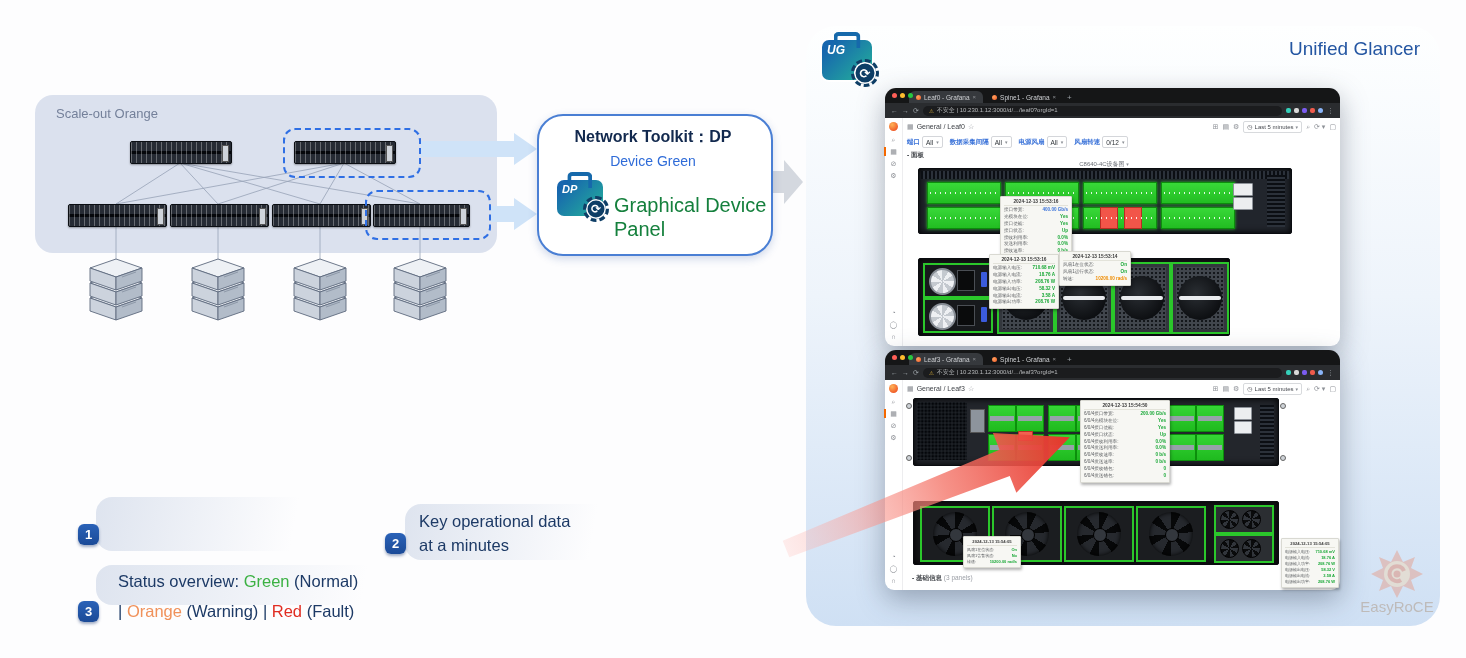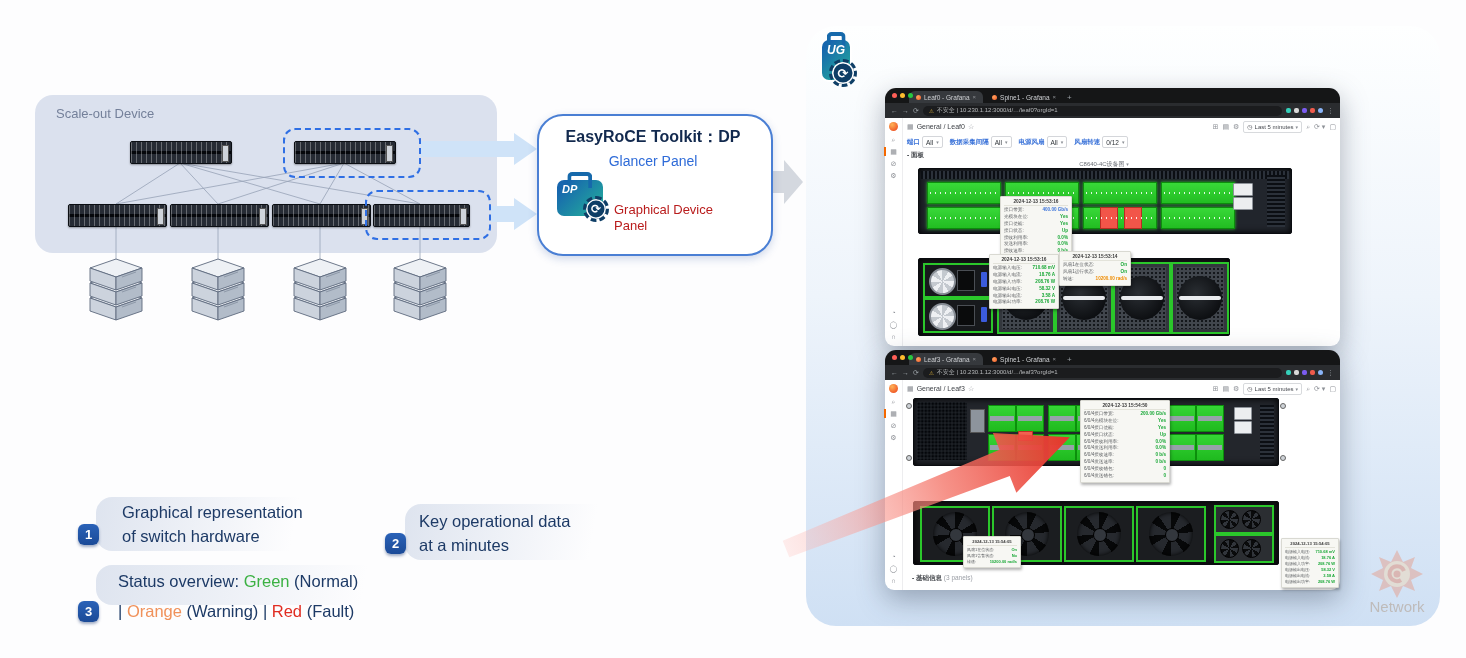--- a/index.html
+++ b/index.html
@@ -16,34 +16,34 @@
       border:1px solid #0b0e13;box-shadow:0 1px 2px rgba(0,0,0,.35);}
   .switch:after{content:"";position:absolute;right:2px;top:3px;width:5px;height:15px;background:#cfd4db;border:1px solid #555;}
   .dashed-sel{position:absolute;border:2px dashed #2f6fe4;border-radius:12px;background:transparent;}
   .server{position:absolute;width:64px;height:66px;}
 
   
   #toolkit-box{left:537px;top:114px;width:232px;height:138px;background:#fff;border:2px solid #4a7fd4;
       border-radius:26px;box-shadow:0 3px 8px rgba(40,80,160,.22);}
   #toolkit-title{left:537px;top:127px;width:232px;text-align:center;font-size:16px;color:#12294e;font-weight:bold;}
   #toolkit-subtitle{left:537px;top:153px;width:232px;text-align:center;font-size:14px;color:#2e6bd8;}
-  #toolkit-caption{left:614px;top:202px;font-size:13px;color:#b91c1c;line-height:1.2;}
+  #toolkit-caption{left:614px;top:193px;font-size:20px;color:#15803d;line-height:1.2;}
 
   
   .case{position:absolute;background:linear-gradient(135deg,#1766ae 15%,#23ab9c 90%);border-radius:7px;box-shadow:0 0 0 2px #fff;}
   .case:before{content:"";position:absolute;top:-8px;left:50%;transform:translateX(-50%);
       width:38%;height:12px;border:4px solid #1669ab;border-bottom:none;border-radius:5px 5px 0 0;}
   .case-label{position:absolute;left:5px;top:3px;color:#fff;font-style:italic;font-weight:bold;}
   .gear{position:absolute;border-radius:50%;background:#0e3e66;background-clip:padding-box;
       border:3px dashed #0e3e66;display:flex;align-items:center;justify-content:center;
       color:#fff;font-weight:bold;box-shadow:0 0 0 1.5px #fff inset;}
   #dp-icon{left:557px;top:180px;width:46px;height:36px;}
   #dp-icon .case-label{font-size:11px;}
   #dp-icon .gear{right:-6px;bottom:-6px;width:20px;height:20px;font-size:12px;}
-  #ug-icon{left:822px;top:40px;width:28px;height:40px;}
+  #ug-icon{left:822px;top:40px;width:50px;height:40px;}
   #ug-icon .case-label{font-size:12px;}
   #ug-icon .gear{right:-7px;bottom:-7px;width:22px;height:22px;font-size:13px;}
 
   
   .callout{position:absolute;}
   .pill{position:absolute;border-radius:16px;background:linear-gradient(100deg,#dee4ef 0%,rgba(247,249,252,0) 75%);}
   .num{position:absolute;width:21px;height:21px;border-radius:6px;background:linear-gradient(#2a62b8,#1b4a97);
       color:#fff;font-size:13px;font-weight:bold;display:flex;align-items:center;justify-content:center;
       box-shadow:0 2px 3px rgba(20,50,110,.4);}
   .ctext{position:absolute;font-size:16.5px;color:#1d3a66;line-height:1.45;}
@@ -140,21 +140,21 @@
 
   #wm-text{left:1352px;top:598px;width:90px;text-align:center;font-size:15px;color:#b5a79b;opacity:.65;}
   svg{display:block;}
 </style>
 </head>
 <body>
 
 <div class="stage">
 
   <div class="abs" id="scale-panel"></div>
-  <div class="abs" id="scale-title">Scale-out Device</div>
+  <div class="abs" id="scale-title">Scale-out Orange</div>
 
   <svg class="abs" style="left:0;top:0;width:810px;height:658px;pointer-events:none">
     <g stroke="#97a2b6" stroke-width="0.8" fill="none">
       <line x1="180" y1="163" x2="116" y2="204"></line>
         <line x1="180" y1="163" x2="218" y2="204"></line>
       <line x1="180" y1="163" x2="320" y2="204"></line>
         <line x1="180" y1="163" x2="420" y2="204"></line>
       <line x1="344" y1="163" x2="116" y2="204"></line>
         <line x1="344" y1="163" x2="218" y2="204"></line>
       <line x1="344" y1="163" x2="320" y2="204"></line>
@@ -217,55 +217,52 @@
       <use href="#srv"></use>
     </svg>
   <svg class="server" style="left:288px;top:258px" viewBox="0 0 64 64">
       <use href="#srv"></use>
     </svg>
   <svg class="server" style="left:388px;top:258px" viewBox="0 0 64 64">
       <use href="#srv"></use>
     </svg>
 
   <div class="abs" id="toolkit-box"></div>
-  <div class="abs" id="toolkit-title">EasyRoCE Toolkit：DP</div>
-  <div class="abs" id="toolkit-subtitle">Glancer Panel</div>
+  <div class="abs" id="toolkit-title">Network Toolkit：DP</div>
+  <div class="abs" id="toolkit-subtitle">Device Green</div>
   <div class="case" id="dp-icon">
     <span class="case-label">DP</span>
     <span class="gear">⟳</span>
   </div>
   <div class="abs" id="toolkit-caption">
     <div>Graphical Device</div>
     <div>Panel</div>
   </div>
 
   <div class="callout" style="left:72px;top:497px;width:310px;height:58px">
     <div class="pill" style="left:24px;top:0;width:262px;height:54px"></div>
     <div class="num" style="left:6px;top:27px">1</div>
-    <div class="ctext" style="left:50px;top:4px">
-      <div>Graphical representation</div>
-      <div>of switch hardware</div>
-    </div>
   </div>
   <div class="callout" style="left:385px;top:504px;width:270px;height:60px">
     <div class="pill" style="left:20px;top:0;width:248px;height:56px"></div>
     <div class="num" style="left:0;top:29px">2</div>
     <div class="ctext" style="left:34px;top:6px">
       <div>Key operational data</div>
       <div>at a minutes</div>
     </div>
   </div>
   <div class="callout" style="left:72px;top:563px;width:420px;height:68px">
     <div class="pill" style="left:24px;top:2px;width:356px;height:40px"></div>
     <div class="num" style="left:6px;top:38px">3</div>
     <div class="ctext" style="left:46px;top:7px"><span>Status overview: </span><span class="w-green">Green</span><span> (Normal)</span></div>
     <div class="ctext" style="left:46px;top:37px"><span>| </span><span class="w-orange">Orange</span><span> (Warning) | </span><span class="w-red">Red</span><span> (Fault)</span></div>
   </div>
 
   <div class="abs" id="right-panel"></div>
+  <div class="abs" id="ug-title">Unified Glancer</div>
   <div class="case" id="ug-icon">
     <span class="case-label">UG</span>
     <span class="gear">⟳</span>
   </div>
 
   <div class="browser" id="b1" style="left:885px;top:88px">
     <div class="tabbar">
       <div class="lights">
         <span class="light" style="background:#ff5f57"></span>
         <span class="light" style="background:#febc2e"></span>
@@ -733,15 +730,15 @@
   </svg>
 
   <svg class="abs" style="left:1352px;top:548px;width:90px;height:52px;opacity:.5" viewBox="0 0 90 52">
     <g transform="translate(45,26)">
       <polygon fill="#e4a08e" points="0,-24 6,-12 18,-17 14,-6 26,0 14,6 18,17 6,12 0,24 -6,12 -18,17 -14,6 -26,0 -14,-6 -18,-17 -6,-12"></polygon>
       <circle r="13" fill="#f0d8b6"></circle>
       <path d="M 7,-3 A 7.5 7.5 0 1 0 4,6" fill="none" stroke="#e08b74" stroke-width="4"></path>
       <circle r="3.5" fill="#e08b74"></circle>
     </g>
   </svg>
-  <div class="abs" id="wm-text">Network</div>
+  <div class="abs" id="wm-text">EasyRoCE</div>
 
 </div>
 
 </body></html>

